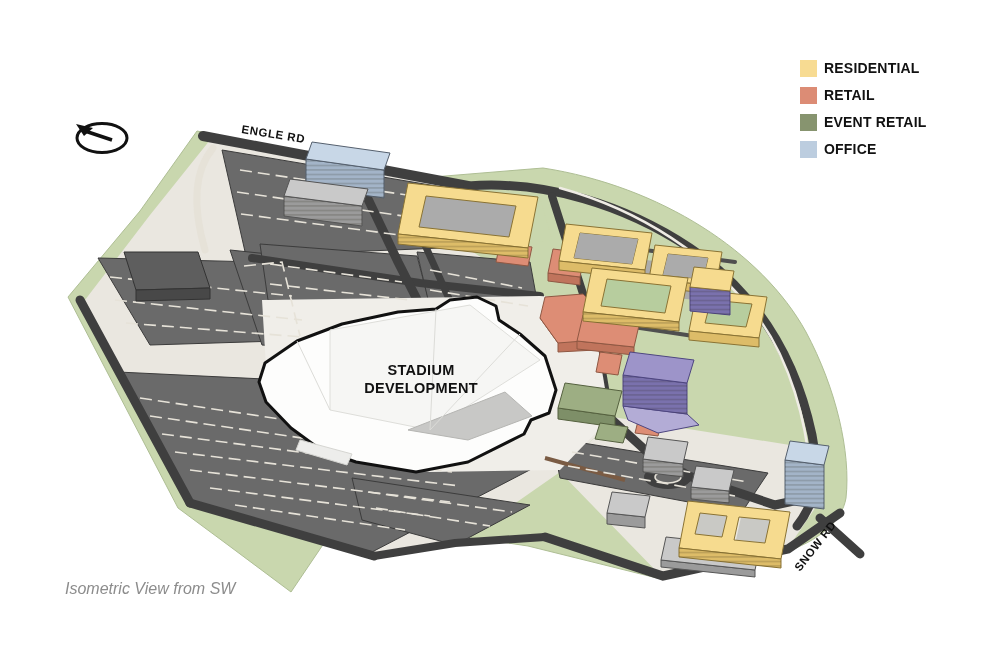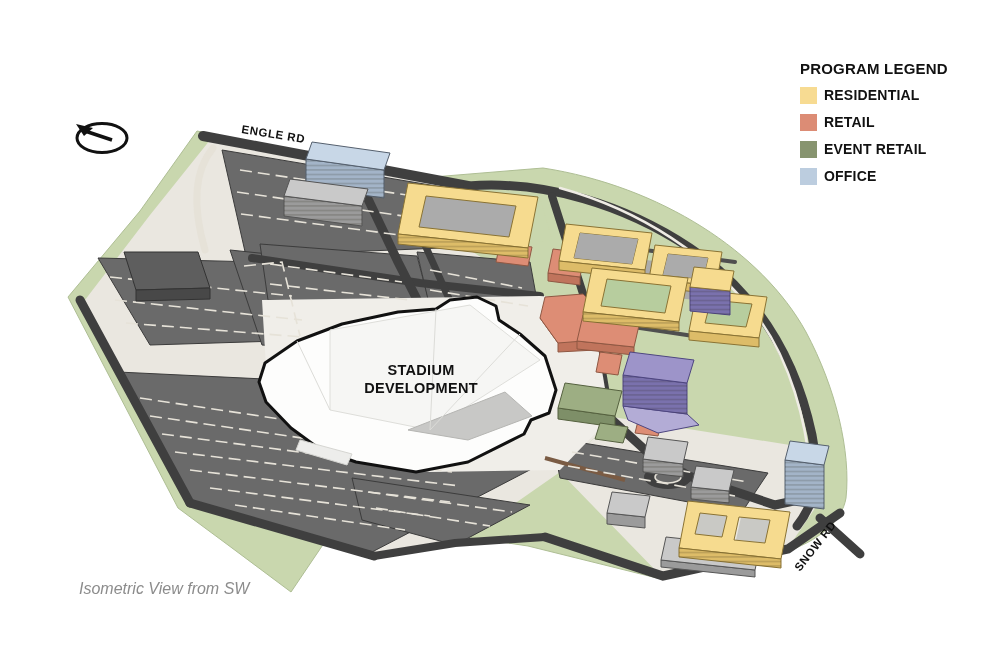--- a/index.html
+++ b/index.html
@@ -17,21 +17,21 @@
     --c-hotel_top:#9D94C9; --c-hotel_side:#7A71AD;
     --c-parking_top:#C9C9C9; --c-parking_side:#9B9B9B;
     --c-courtyard_green:#B7CD9E; --c-courtyard_gray:#ABABAB;
     --c-existing_top:#5E5E5E; --c-existing_side:#484848;
   }
   .legend{position:absolute;left:800px;top:60px;width:190px;color:#111;}
   .legend-title{font-size:15px;font-weight:bold;letter-spacing:.2px;margin-bottom:10px;}
   .legend-item{display:flex;align-items:flex-start;height:27px;}
   .swatch{width:17px;height:17px;margin-right:7px;flex:0 0 17px;}
   .legend-label{font-size:14px;font-weight:bold;letter-spacing:.2px;}
-  .caption{position:absolute;left:79px;top:580px;font-size:16px;font-style:italic;color:#8C8C8C;}
+  .caption{position:absolute;left:65px;top:580px;font-size:16px;font-style:italic;color:#8C8C8C;}
   text{font-family:"Liberation Sans", sans-serif;}
   .roadlabel{font-size:11.5px;font-weight:bold;fill:#111;letter-spacing:.6px;}
   .stadiumlabel{font-size:14.5px;font-weight:bold;fill:#111;letter-spacing:.3px;text-anchor:middle;}
   .lotline{stroke:var(--c-stripe);stroke-width:1.6;fill:none;stroke-dasharray:12 6;}
   .floorline{stroke:rgba(30,25,10,.28);stroke-width:1;fill:none;}
 </style>
 </head>
 <body>
 
 <div id="canvas">
@@ -266,21 +266,20 @@
   <text class="roadlabel" x="800" y="572" transform="rotate(-52 800 572)">SNOW RD</text>
 
   <g>
     <ellipse cx="102" cy="138" rx="25" ry="14.5" fill="none" stroke="#111" stroke-width="3"></ellipse>
     <path d="M82,130 L112,140" stroke="#111" stroke-width="3.5" fill="none"></path>
     <path d="M76,124 L93,128 L84,136 Z" fill="#111"></path>
   </g>
 </svg>
 
 <div class="legend">
-  <div class="legend-title">PROGRAM LEGEND</div>
   <div class="legend-item">
     <span class="swatch" style="background-color: rgb(247, 219, 146);"></span>
     <span class="legend-label">RESIDENTIAL</span>
   </div>
   <div class="legend-item">
     <span class="swatch" style="background-color: rgb(220, 140, 117);"></span>
     <span class="legend-label">RETAIL</span>
   </div>
   <div class="legend-item">
     <span class="swatch" style="background-color: rgb(135, 148, 111);"></span>

